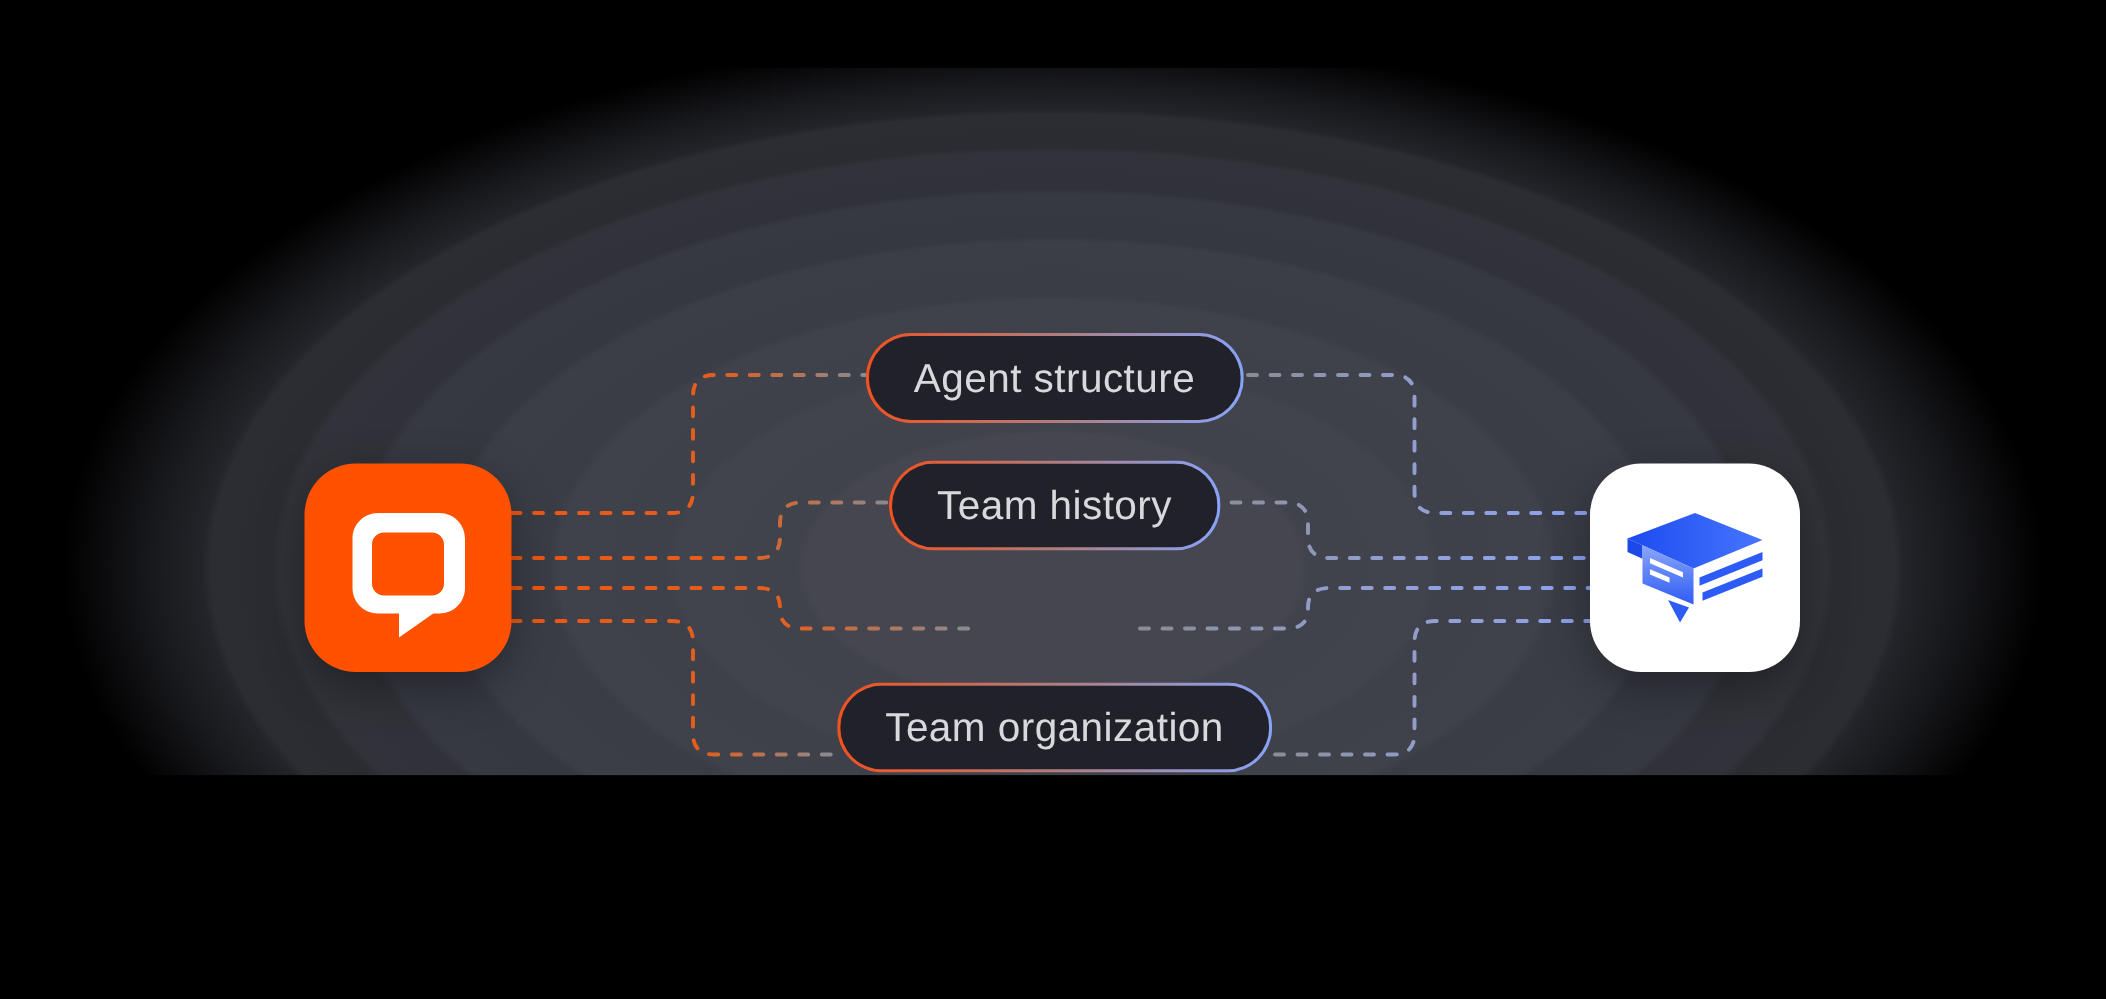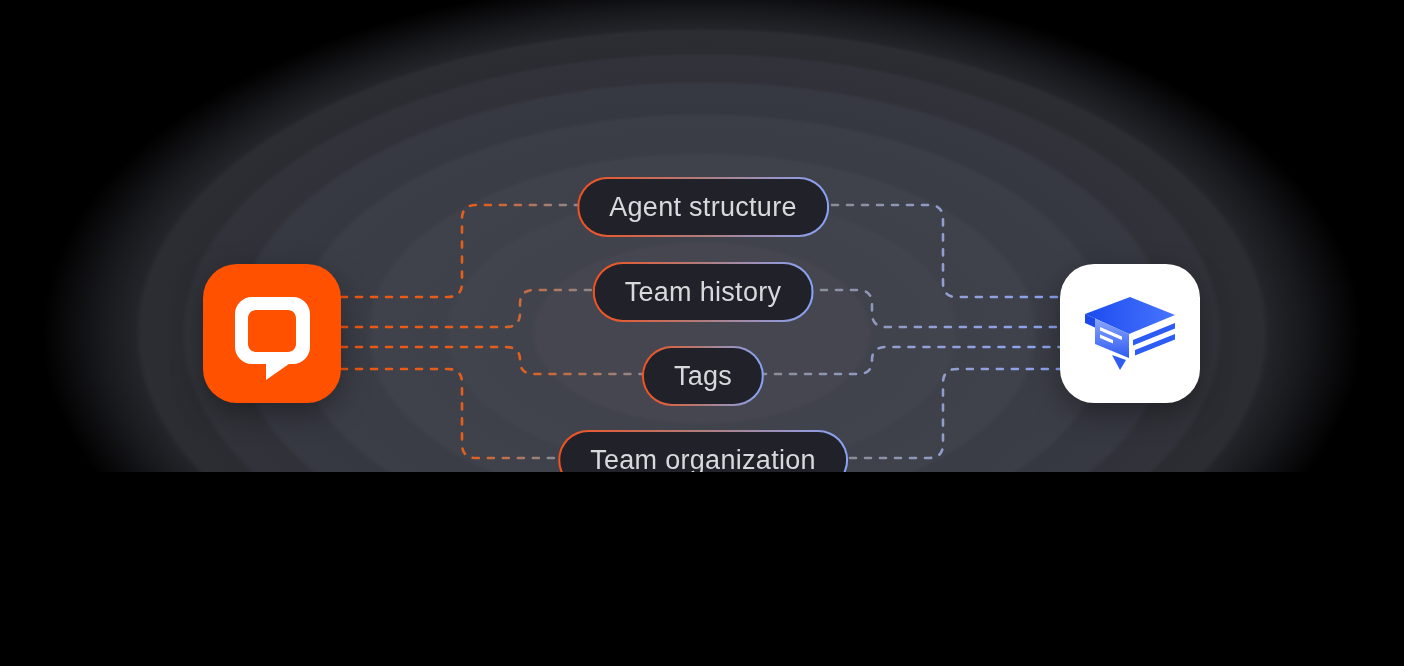--- a/index.html
+++ b/index.html
@@ -2,20 +2,21 @@
 <html style="--left-app-color: #ff5100; --right-app-bg: #ffffff; --pill-background: #212229; --pill-text: #d8d9dd; --pill-border-left: #f4511e; --pill-border-right: #88a3f8; --connector-orange: #ef5712; --connector-blue: #8ba3f2; --connector-gray: #888b92; --background-center: #45464f; --background-edge: #000000;"><head>
 <meta charset="utf-8">
 <style>
   html,body{margin:0;padding:0;background:#000;}
   .stage{
     position:relative;
     width:1404px;height:472px;
     overflow:hidden;
     background:#000;
     font-family:"Liberation Sans", sans-serif;
+    margin-top:45px;
   }
   
   .bg-rings{
     position:absolute;inset:0;
     background:
       radial-gradient(ellipse 660px 355px at 702px 333px,
         #45464f 0%, #45464f 25%,
         #41434c 26%, #42444d 38%,
         #3e404a 39%, #3f414b 50%,
         #3b3d46 51%, #3c3e47 61%,
@@ -46,21 +47,21 @@
       linear-gradient(var(--pill-background,#212229), var(--pill-background,#212229)) padding-box,
       linear-gradient(90deg, var(--pill-border-left,#f4511e) 0%, #b07d7e 50%, var(--pill-border-right,#88a3f8) 100%) border-box;
     color:var(--pill-text,#d8d9dd);
     font-size:27px;
     letter-spacing:.3px;
     white-space:nowrap;
   }
   .pill-1{top:177px;}
   .pill-2{top:262px;}
   .pill-3{top:346px;}
-  .pill-4{top:430px;}
+  .pill-4{top:410px;}
 </style>
 </head>
 <body>
 
 <div class="stage">
 
   <div class="bg-rings"></div>
 
   <svg class="connections" width="1404" height="666" viewBox="0 0 1404 666">
     <defs>
@@ -147,20 +148,17 @@
       <path d="M18,40.5 L31,46 L31,49.5 L18,44 Z" fill="#ffffff"></path>
     </svg>
   </div>
 
   <div class="pill pill-1">
     <span>Agent structure</span>
   </div>
   <div class="pill pill-2">
     <span>Team history</span>
   </div>
-  <div class="pill pill-3">
-    <span>Tags</span>
-  </div>
   <div class="pill pill-4">
     <span>Team organization</span>
   </div>
 
 </div>
 
 </body></html>

